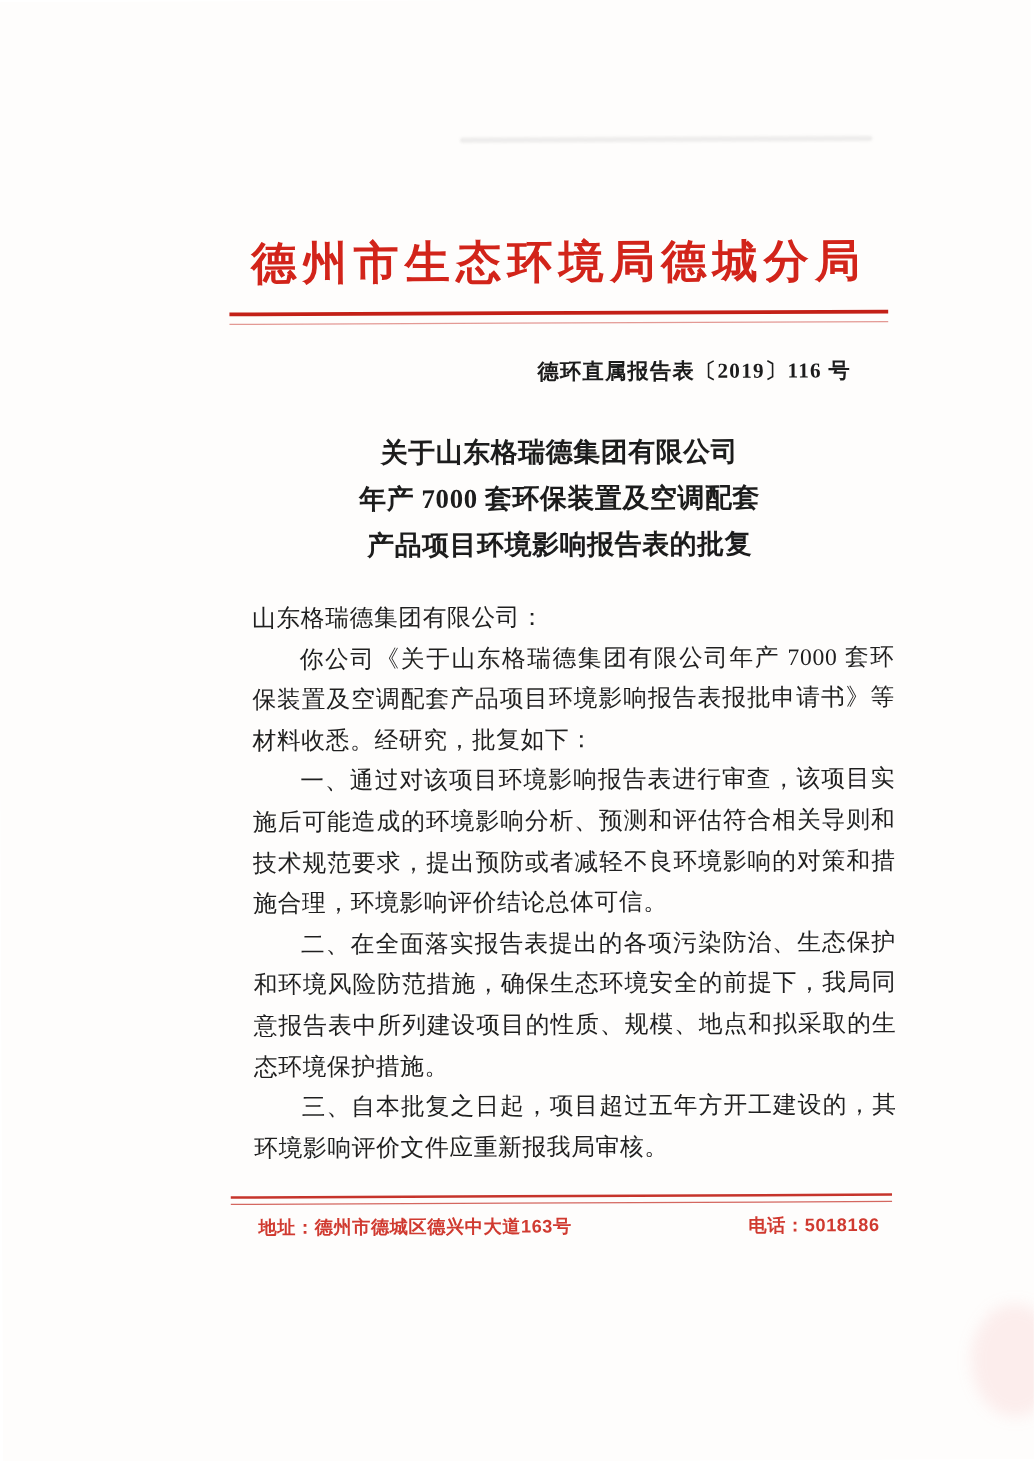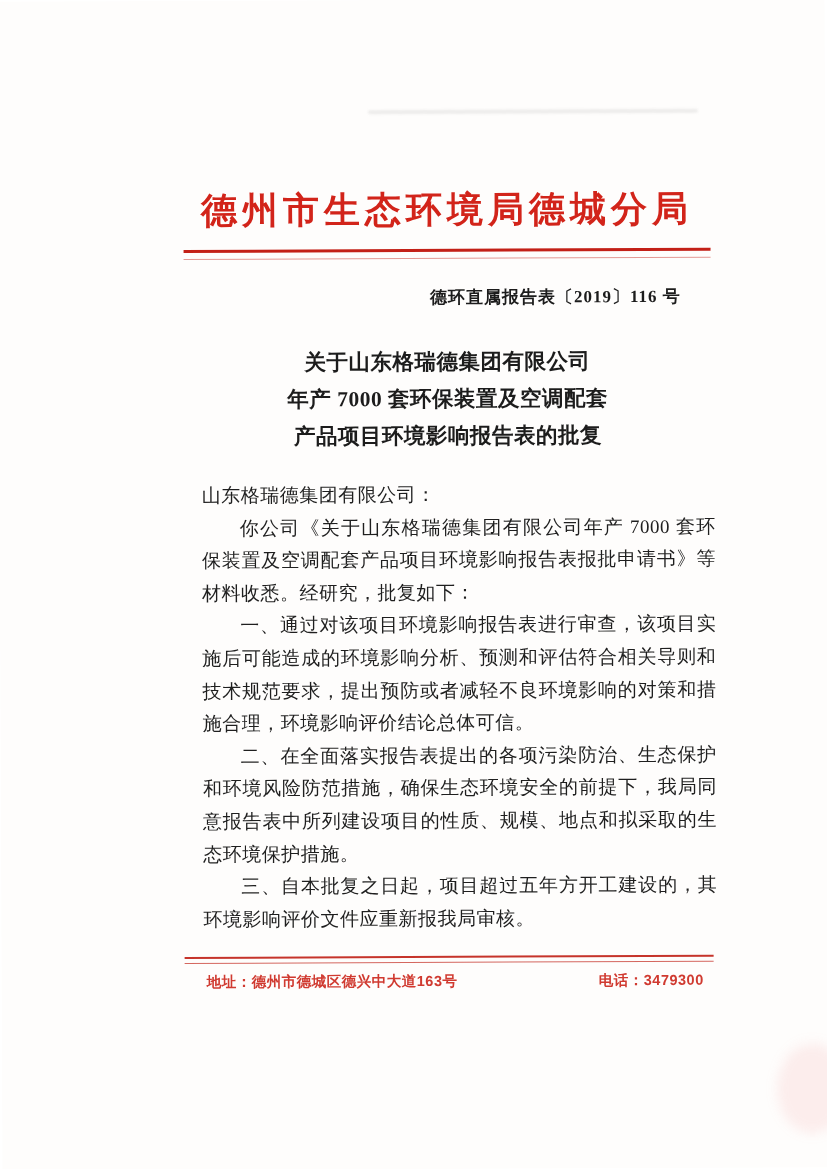--- a/index.html
+++ b/index.html
@@ -138,17 +138,17 @@
     <p class="para">你公司《关于山东格瑞德集团有限公司年产 7000 套环保装置及空调配套产品项目环境影响报告表报批申请书》等材料收悉。经研究，批复如下：</p>
     <p class="para">一、通过对该项目环境影响报告表进行审查，该项目实施后可能造成的环境影响分析、预测和评估符合相关导则和技术规范要求，提出预防或者减轻不良环境影响的对策和措施合理，环境影响评价结论总体可信。</p>
     <p class="para">二、在全面落实报告表提出的各项污染防治、生态保护和环境风险防范措施，确保生态环境安全的前提下，我局同意报告表中所列建设项目的性质、规模、地点和拟采取的生态环境保护措施。</p>
     <p class="para">三、自本批复之日起，项目超过五年方开工建设的，其环境影响评价文件应重新报我局审核。</p>
   </div>
 
   <div class="footer">
     <div class="footer-rule"></div>
     <div class="footer-row">
       <span>地址：德州市德城区德兴中大道163号</span>
-      <span>电话：3479300</span>
+      <span>电话：5018186</span>
     </div>
   </div>
 
 </div>
 
 </body></html>

